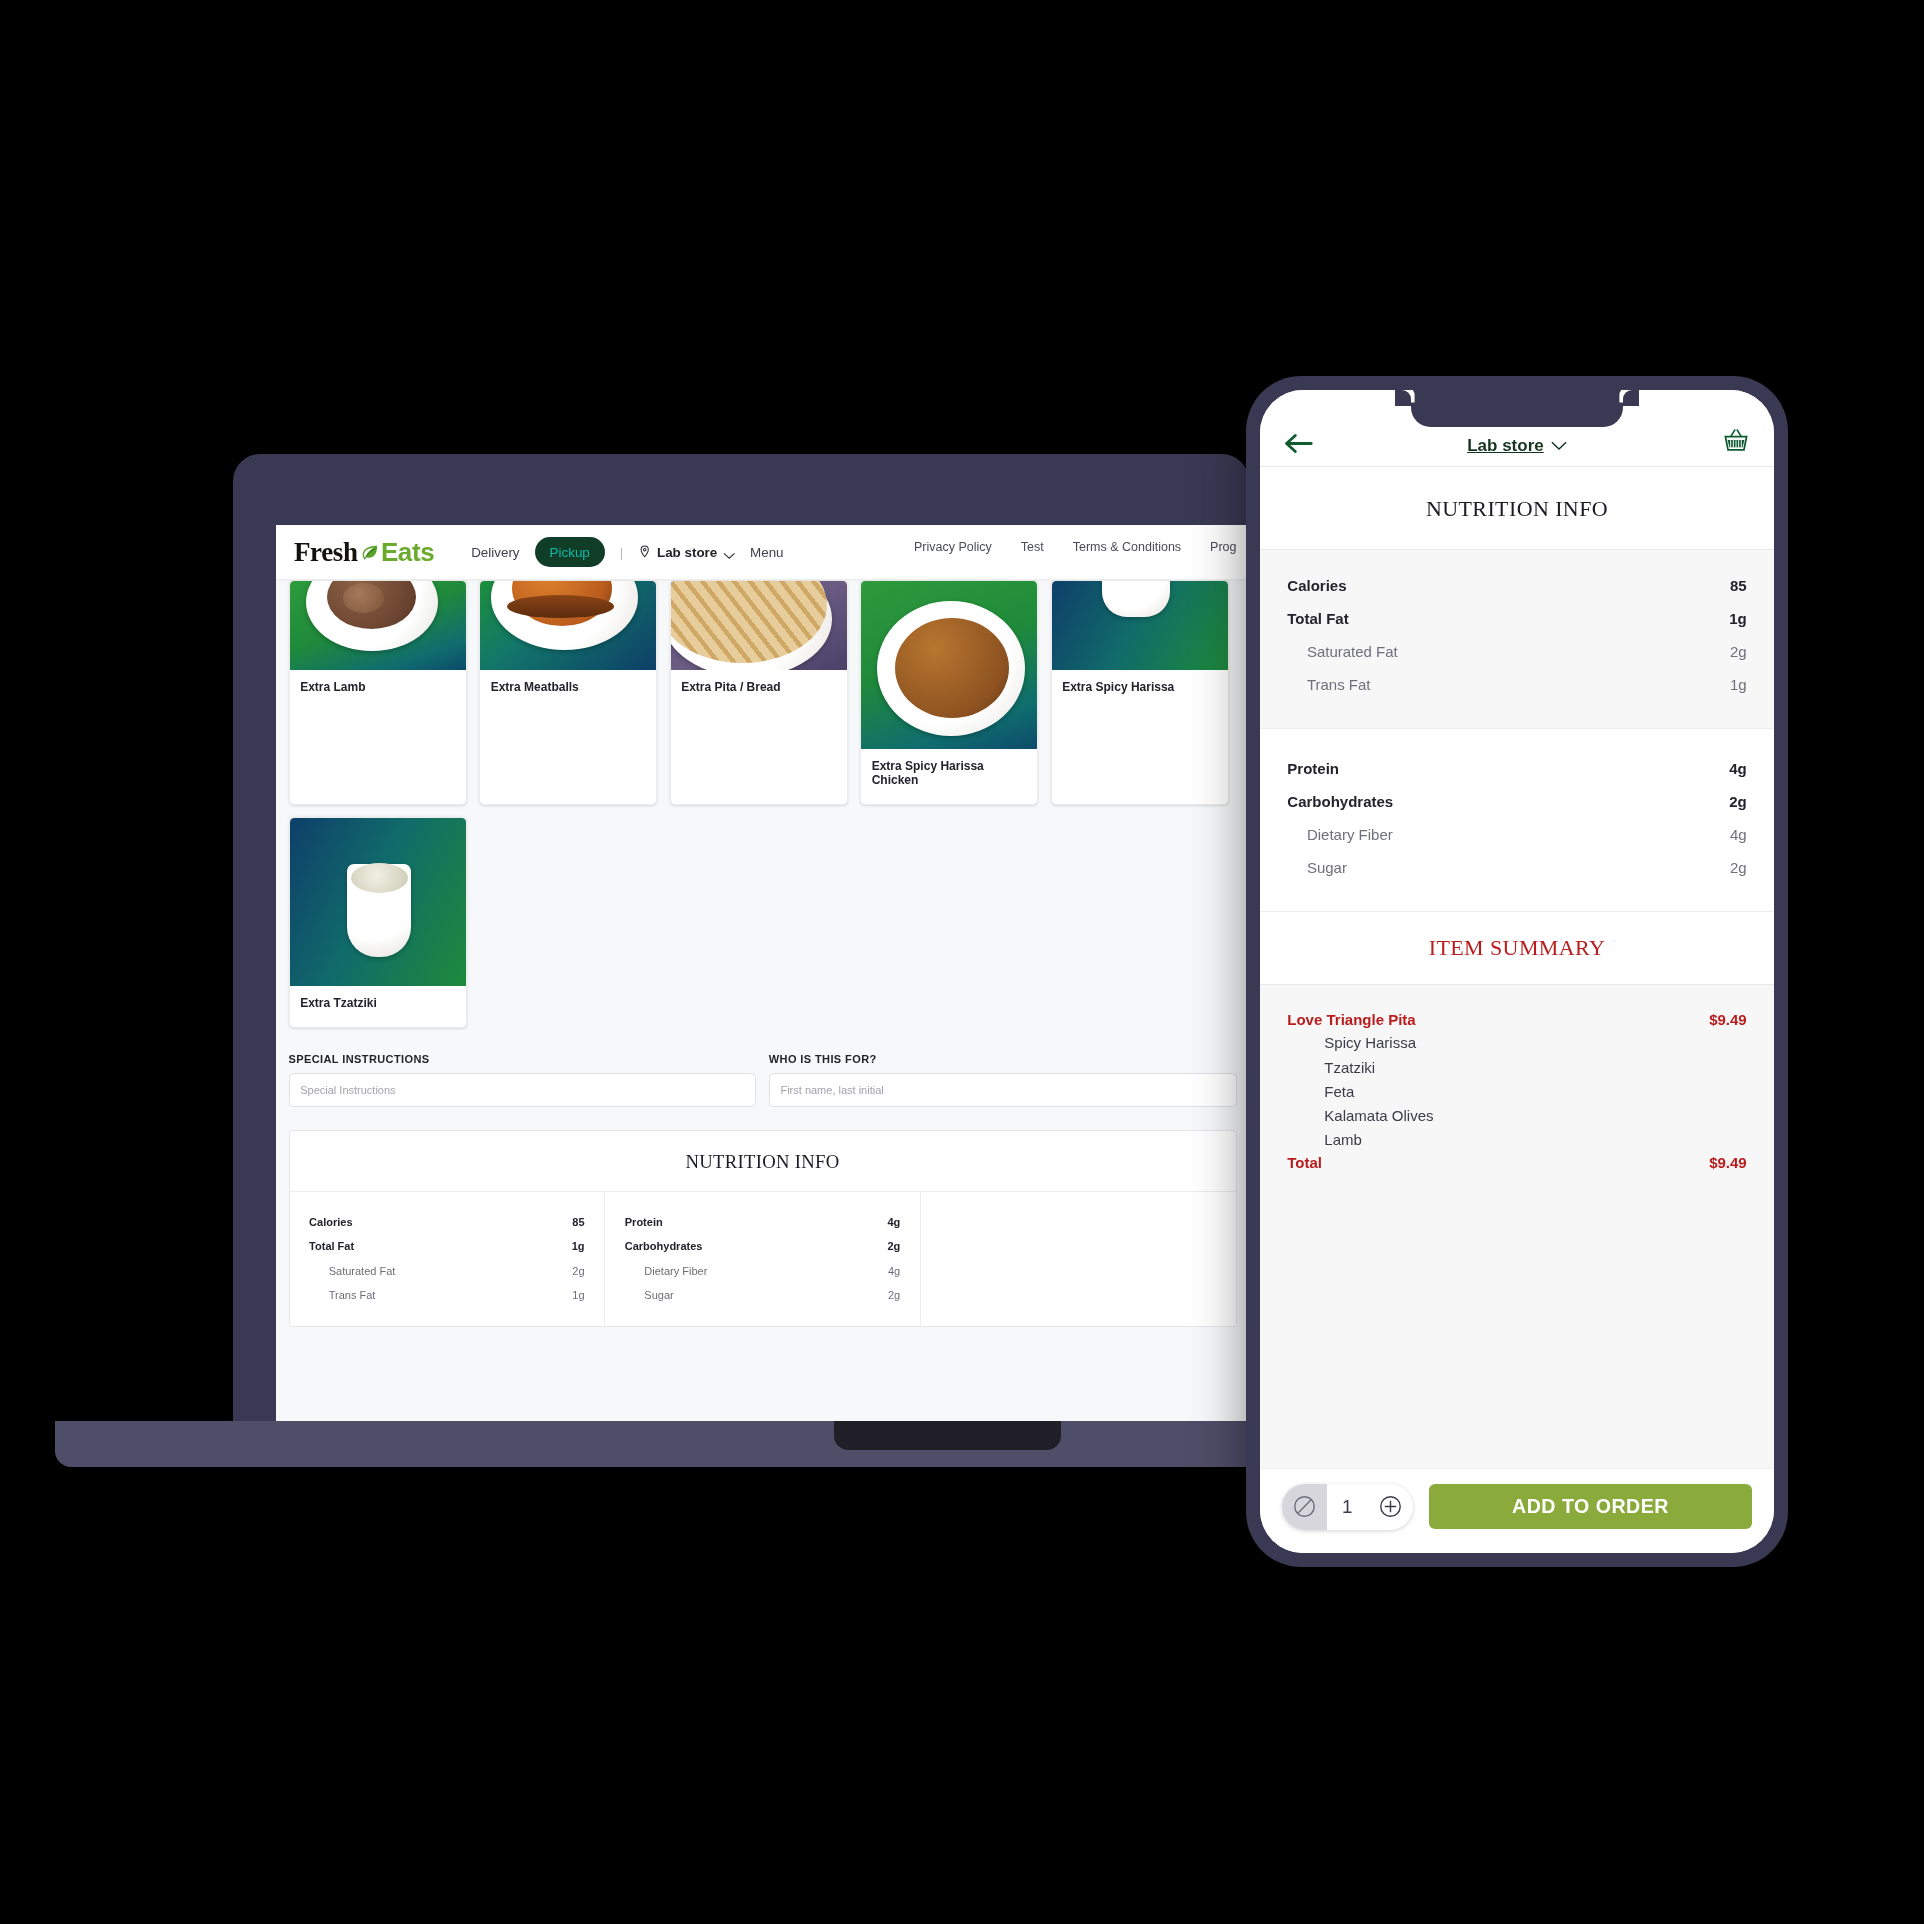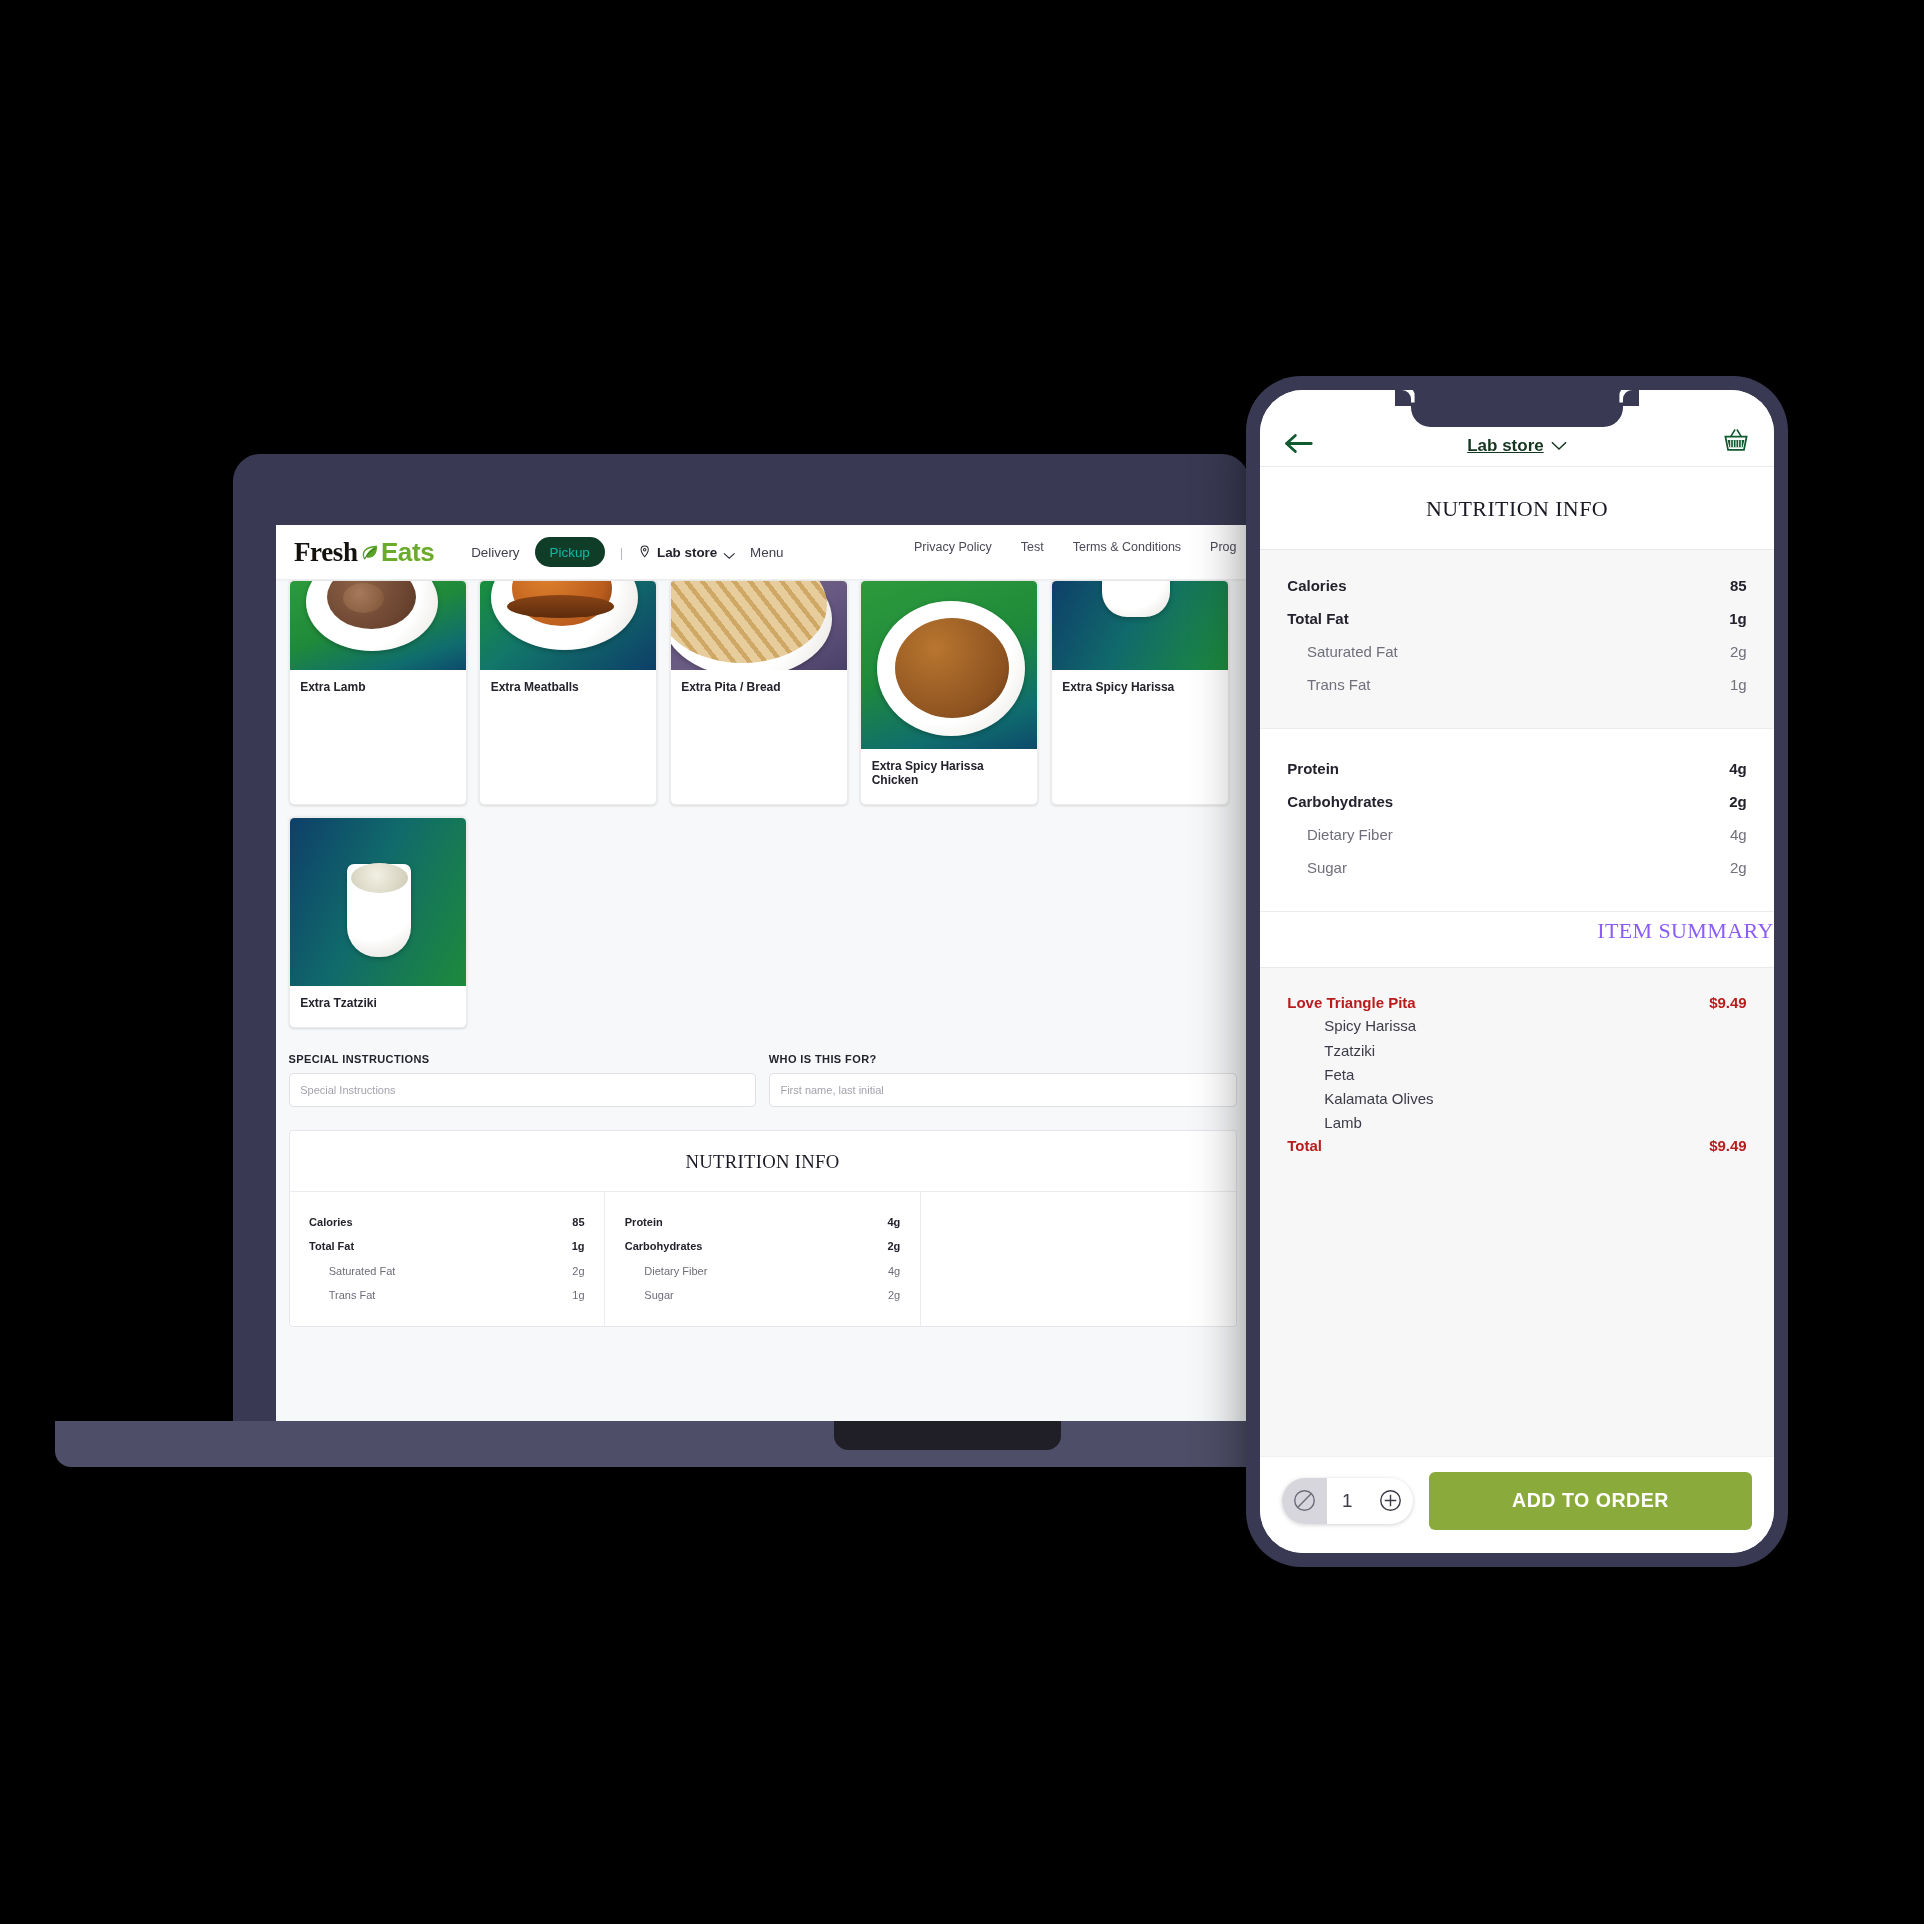--- a/index.html
+++ b/index.html
@@ -126,41 +126,41 @@
     padding: 28.5px 0 27px; color: #1b1b26; letter-spacing: 0.4px; background: #fff;
     border-bottom: 0.9px solid #e9e9ed; flex: 0 0 auto;
   }
   .pnutri-a { background: #f7f7f8; padding: 19.6px 27px 27px; flex: 0 0 auto; }
   .pnutri-b { background: #fff; padding: 23px 27px 27px; flex: 0 0 auto; border-top: 0.9px solid #ececed; }
   .prow { display: flex; justify-content: space-between; font-size: 15px; padding: 8px 0; }
   .prow.bold { font-weight: bold; color: #23222d; }
   .prow.sub { color: #70707c; padding-left: 19.6px; }
 
   .psumtitle {
-    font-family: "Liberation Serif", serif; font-size: 22px; text-align: right;
-    padding: 6px 0 23px; color: #8b5cf6; background: #fff; border-top: 0.9px solid #ececed;
+    font-family: "Liberation Serif", serif; font-size: 22px; text-align: center;
+    padding: 23px 0 23px; color: #b91c1c; background: #fff; border-top: 0.9px solid #ececed;
     border-bottom: 0.9px solid #e9e9ed; flex: 0 0 auto; letter-spacing: 0.4px;
   }
   .psummary { background: #f7f7f8; padding: 23px 27px 12.5px; flex: 1 1 auto; }
   .sumrow { display: flex; justify-content: space-between; font-size: 15px; font-weight: bold; color: #b91c1c; padding: 2.7px 0; }
   .sumopt { font-size: 15px; color: #3c3c48; padding: 3.6px 0 3.6px 37px; }
 
   .pfooter {
     flex: 0 0 auto; background: #fff; padding: 14.3px 21.4px 23px; display: flex;
     align-items: center; gap: 16px; border-top: 0.9px solid #f0f0f2;
   }
   .stepper {
     display: flex; align-items: center; height: 46px; background: #fff;
     border-radius: 27px; box-shadow: 0 0.9px 4.5px rgba(0,0,0,.18); overflow: hidden;
   }
   .stp-btn { width: 45px; height: 46px; display: flex; align-items: center; justify-content: center; }
   .stp-btn.dis { background: #d6d6dc; }
   .stp-val { width: 41px; text-align: center; font-size: 18.7px; color: #3c3c48; }
   .addbtn {
-    flex: 1; height: 58px; background: #8aaa3c; border-radius: 6.2px; color: #fff;
+    flex: 1; height: 45px; background: #8aaa3c; border-radius: 6.2px; color: #fff;
     font-size: 19.6px; font-weight: bold; letter-spacing: 0.5px;
     display: flex; align-items: center; justify-content: center;
   }
 </style>
 </head>
 <body>
 
 <div class="stage">
 
   <div class="laptop">

